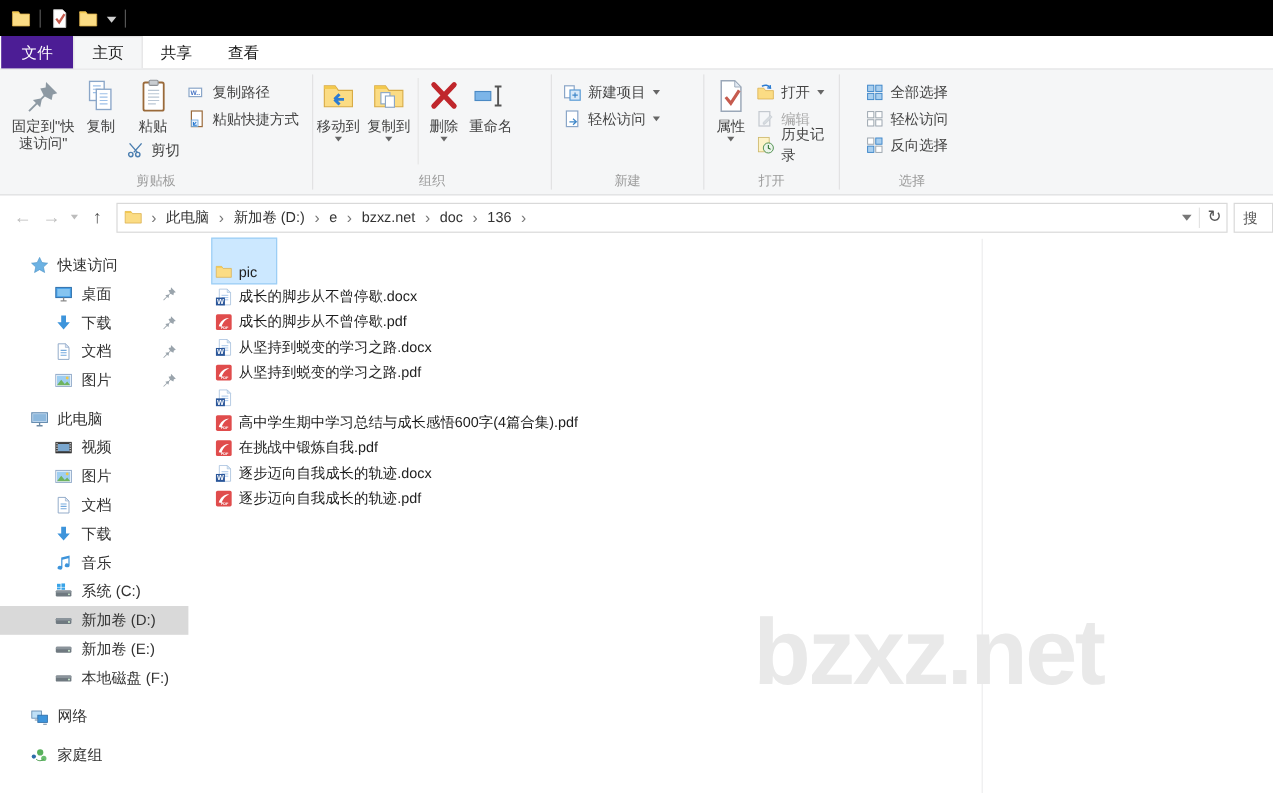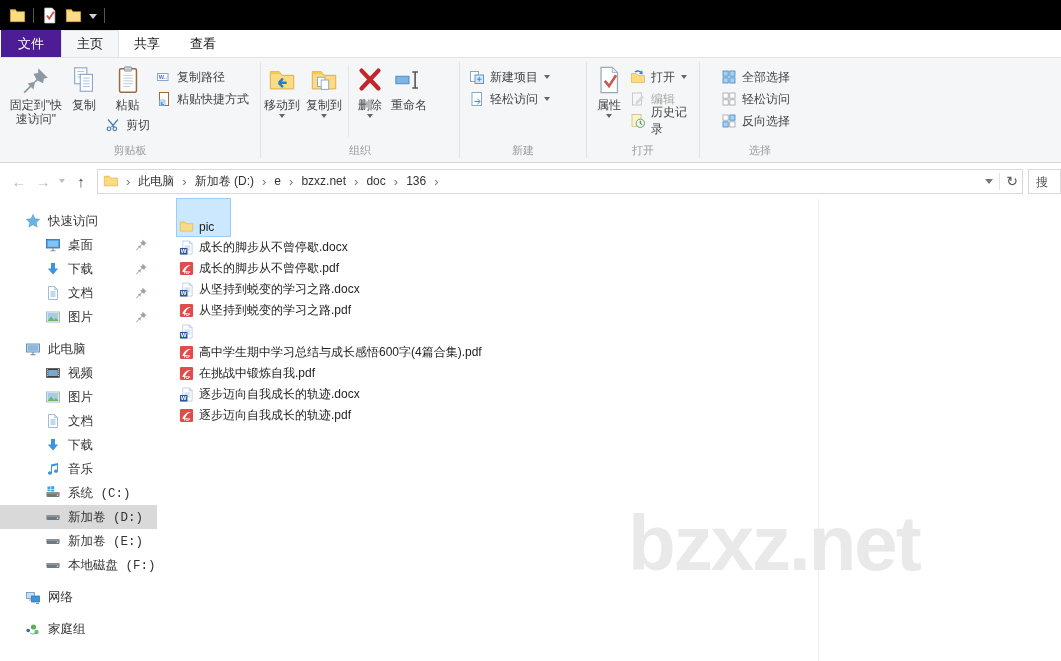--- a/index.html
+++ b/index.html
@@ -60,21 +60,21 @@
 
   
   .main { position:relative; height:462px; display:flex; background:#fff; }
   .watermark { position:absolute; left:628px; top:498px; font-size:78px; font-weight:bold;
     color:#e9e9e9; letter-spacing:-2px; z-index:0; }
   .main .watermark { top:299px; left:628px; }
   .pane-divider { position:absolute; left:818px; top:0; bottom:0; width:1px; background:#ededee; }
 
   .sidebar { width:157px; padding-top:10px; flex:none; z-index:1; }
   .side-item { height:24px; display:flex; align-items:center; font-size:12.5px; color:#333; padding-left:25px; position:relative; }
-  .side-item.lv1 { padding-left:45px;font-family:Liberation Mono, monospace; }
+  .side-item.lv1 { padding-left:45px; }
   .side-item.gap { margin-top:8px; }
   .side-item.selected { background:#d9d9d9; }
   .side-item svg { width:16px; height:16px; margin-right:7px; flex:none; }
   .side-pin { position:absolute; right:9px; top:5px; display:none; }
   .side-pin svg { width:13px; height:13px; margin:0; }
   .side-item.pinned .side-pin { display:block; }
 
   .filepane { flex:1; position:relative; padding-top:8px; z-index:1; }
   .file-row { height:21px; display:flex; align-items:center; padding-left:19px; font-size:12px; color:#1e1e1e; }
   .rowbox { display:flex; align-items:center; padding:20px 4px 2px 2px; border:1px solid transparent; }

